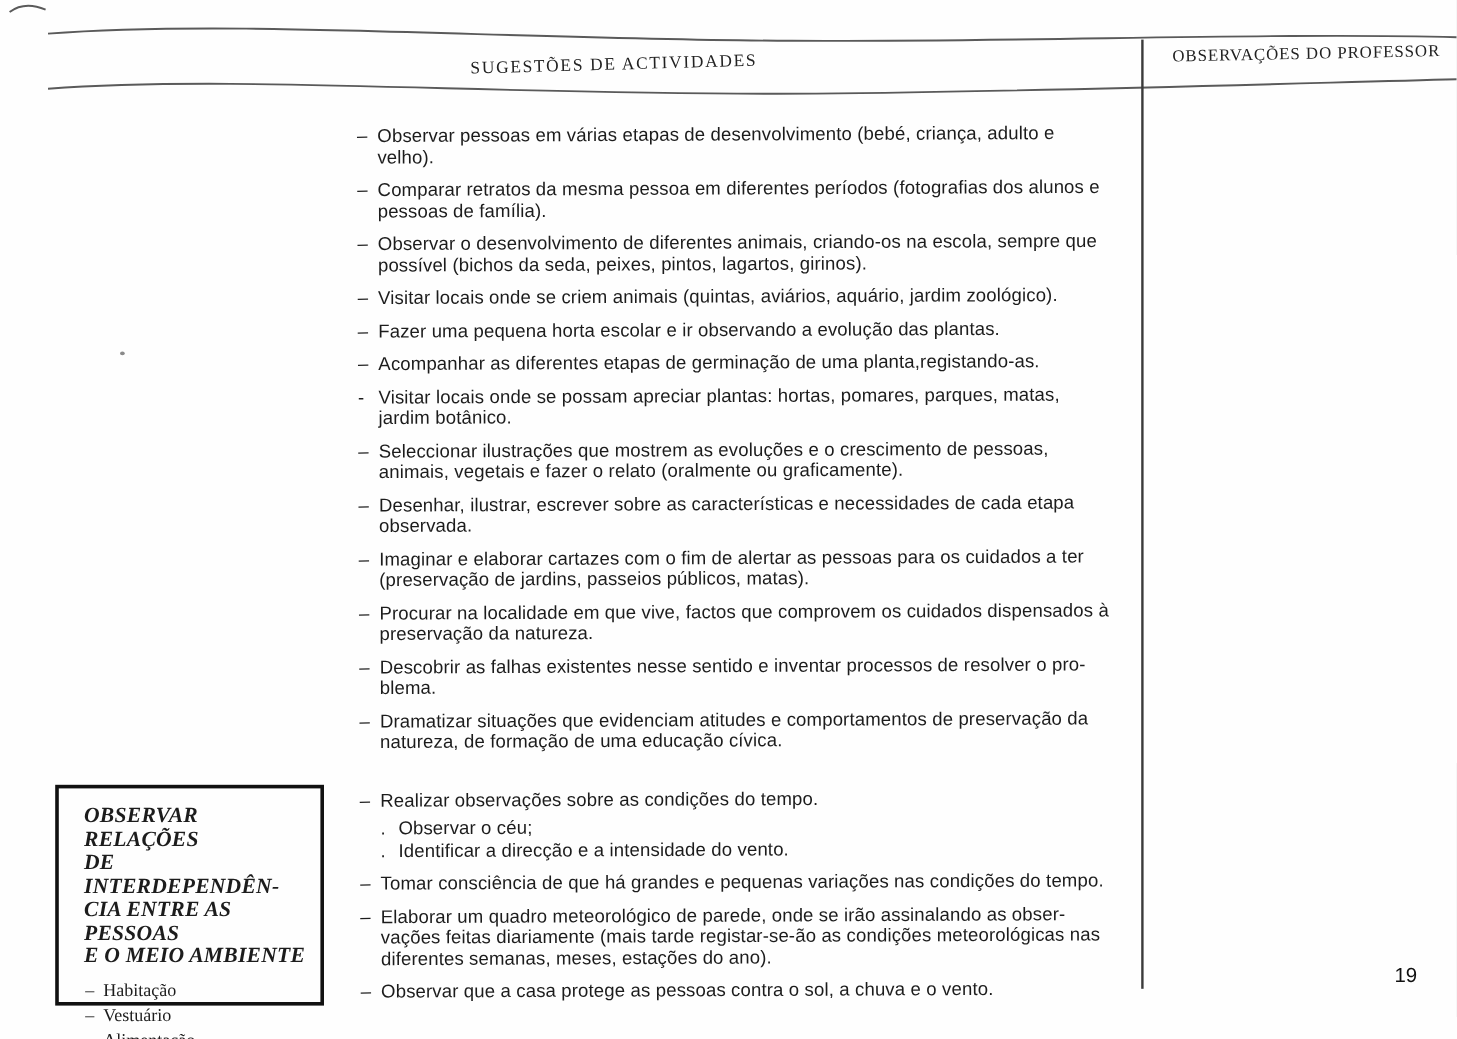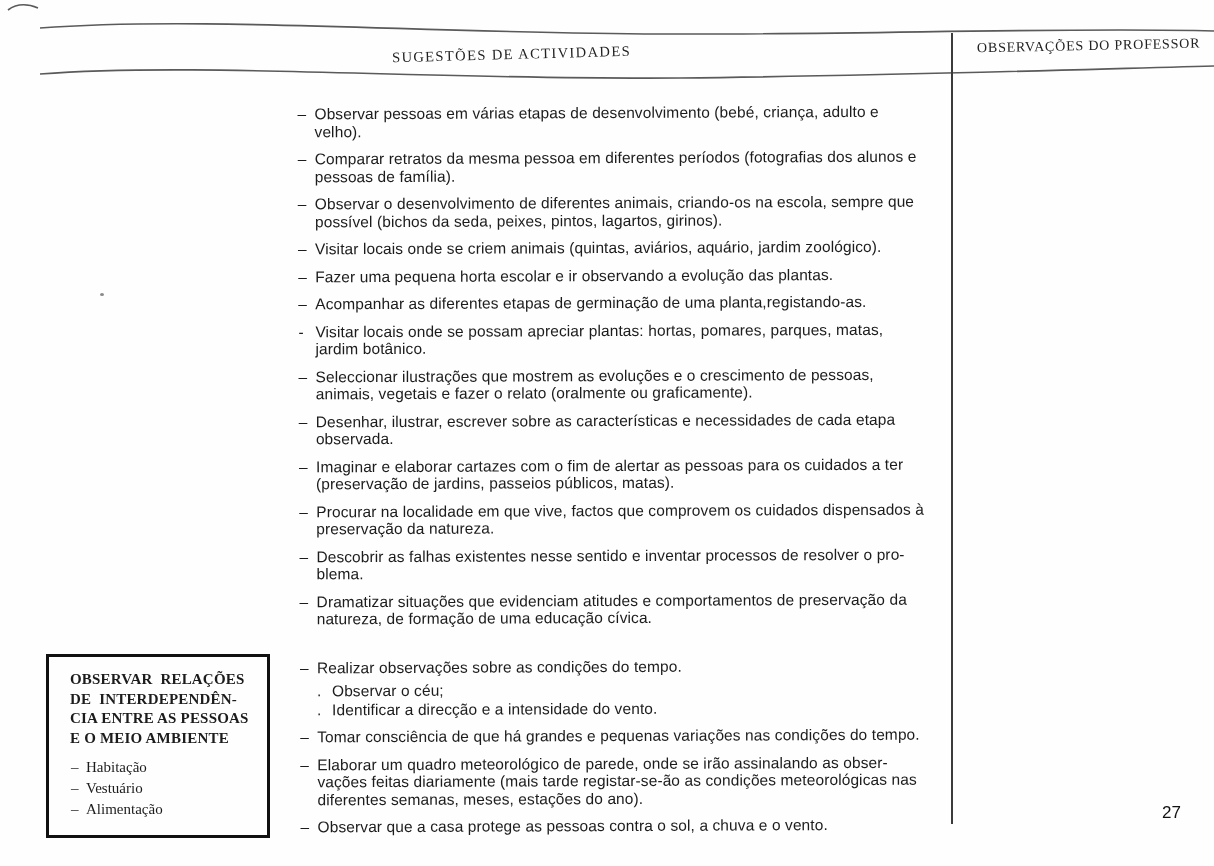--- a/index.html
+++ b/index.html
@@ -60,24 +60,25 @@
   .obj-box{
     position:absolute;left:46px;top:654px;width:224px;height:184px;
     border:3px solid #111;
     box-sizing:border-box;
     background:var(--paper);
     font-family:"Liberation Serif", serif;
   }
   .obj-title{
     margin:13px 6px 0 21px;
     font-weight:bold;
-    font-size:15px;
+    font-size:18px;
     line-height:19.5px;
     letter-spacing:0.2px;
     white-space:pre-wrap;
+    font-style:italic;
   }
   .obj-items{margin:9px 0 0 22px;}
   .obj-item{
     display:flex;
     font-size:15px;
     line-height:21px;
   }
   .obj-item .marker{flex:0 0 15px;}
   .page-number{
     position:absolute;left:1162px;top:803px;
@@ -232,17 +233,17 @@
           <span>Vestuário</span>
         </div>
 
         <div class="obj-item">
           <span class="marker">–</span>
           <span>Alimentação</span>
         </div>
       </div>
   </div>
 
-  <div class="page-number">27</div>
+  <div class="page-number">19</div>
 
   <div class="speck"></div>
 
 </div>
 
 </body></html>

